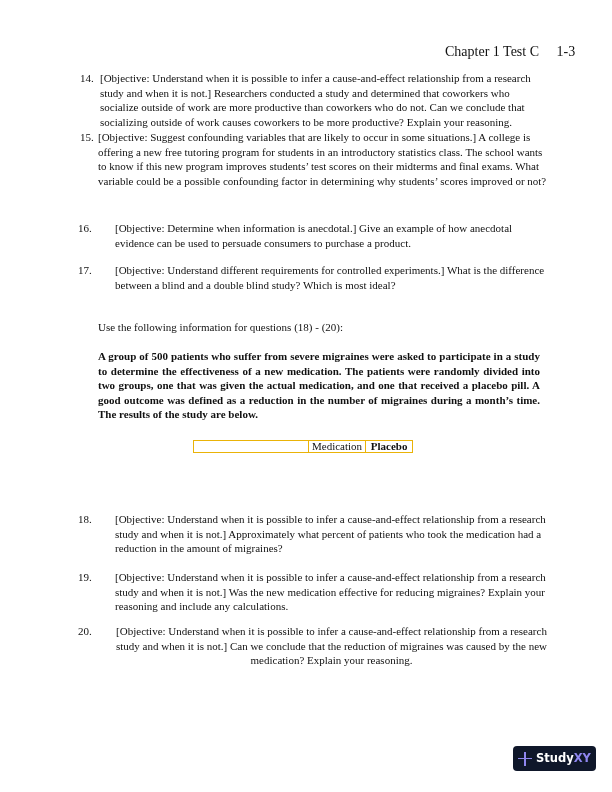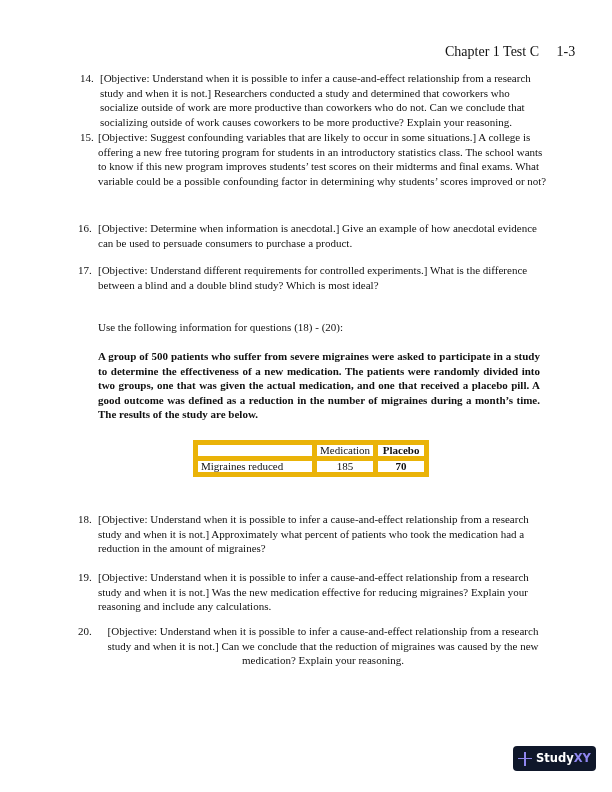--- a/index.html
+++ b/index.html
@@ -28,21 +28,21 @@
       position: absolute;
       left: 78px;
       width: 470px;
     }
     .item .num {
       position: absolute;
       left: 0;
       top: 0;
     }
     .item .body {
-      margin-left: 20px;
+      margin-left: 37px;
     }
     .item.tight .num { left: 2px; }
     .item.tight .body { margin-left: 22px; }
     .lead {
       position: absolute;
       left: 98px;
       width: 442px;
     }
     .para {
       position: absolute;
@@ -53,21 +53,21 @@
     }
     table.results {
       position: absolute;
       top: 440px;
       left: 193px;
       border-collapse: collapse;
       font-size: 11px;
       line-height: 11px;
     }
     table.results td {
-      border: 5px solid #eab308;
+      border: 1px solid #eab308;
       padding: 0 3px;
       height: 11px;
       margin-top: 44px;
     }
     table.results td.c1 { width: 108px; text-align: left; }
     table.results td.c2 { width: 48px; text-align: center; }
     table.results td.c3 { width: 40px; text-align: center; font-weight: bold; }
     .badge {
       position: absolute;
       left: 513px;
@@ -132,25 +132,20 @@
 
 <div class="para" style="top:349px;">A group of 500 patients who suffer from severe migraines were asked to participate in a study to determine the effectiveness of a new medication. The patients were randomly divided into two groups, one that was  given the actual medication, and one that received a placebo pill. A good outcome was defined as a reduction  in the number of migraines during a month’s time. The results of the study are below.</div>
 
 <table class="results">
   <tbody>
       <tr>
     <td class="c1"></td>
     <td class="c2">Medication</td>
     <td class="c3">Placebo</td>
   </tr>
-  <tr>
-    <td class="c1">Migraines reduced</td>
-    <td class="c2">185</td>
-    <td class="c3">70</td>
-  </tr>
 </tbody>
   </table>
 
 <div class="item" style="top:512px;">
   <span class="num">18.</span>
   <div class="body">[Objective:  Understand when it is possible to infer a cause-and-effect relationship from a research study  and when it is not.]  Approximately what percent of patients who took the medication had a reduction in the amount of migraines?</div>
 </div>
 
 <div class="item" style="top:570px;">
   <span class="num">19.</span>

